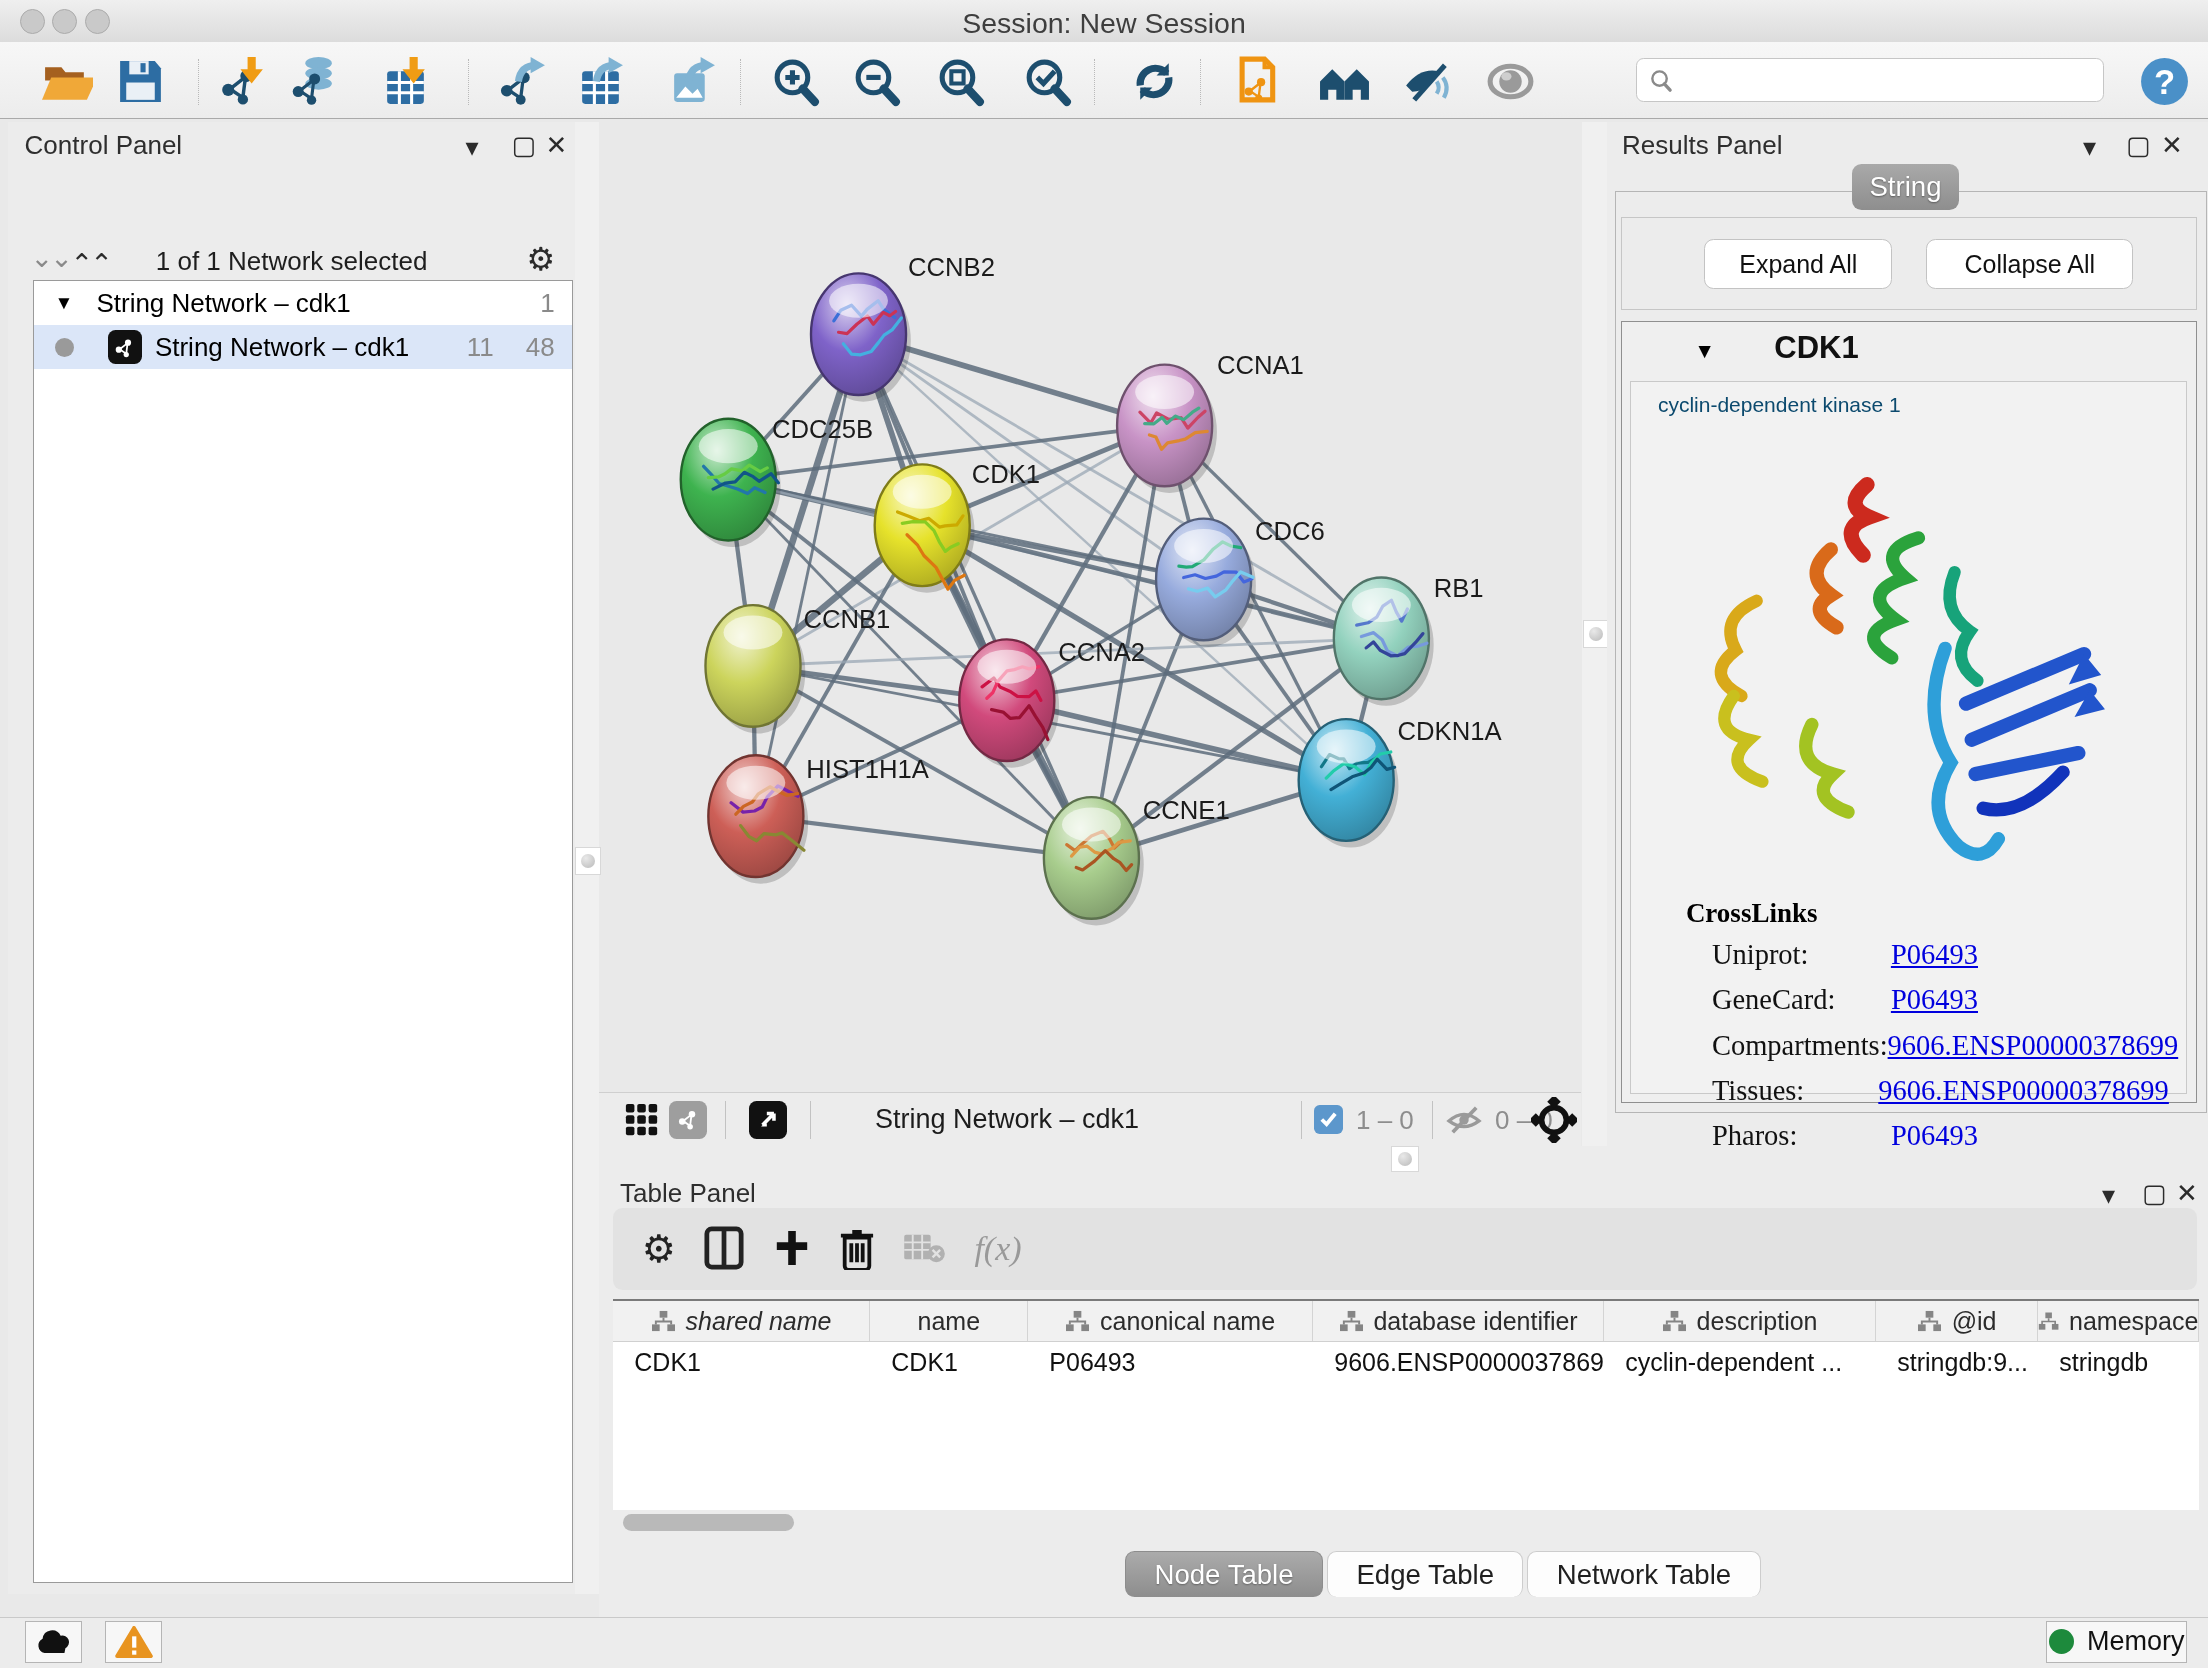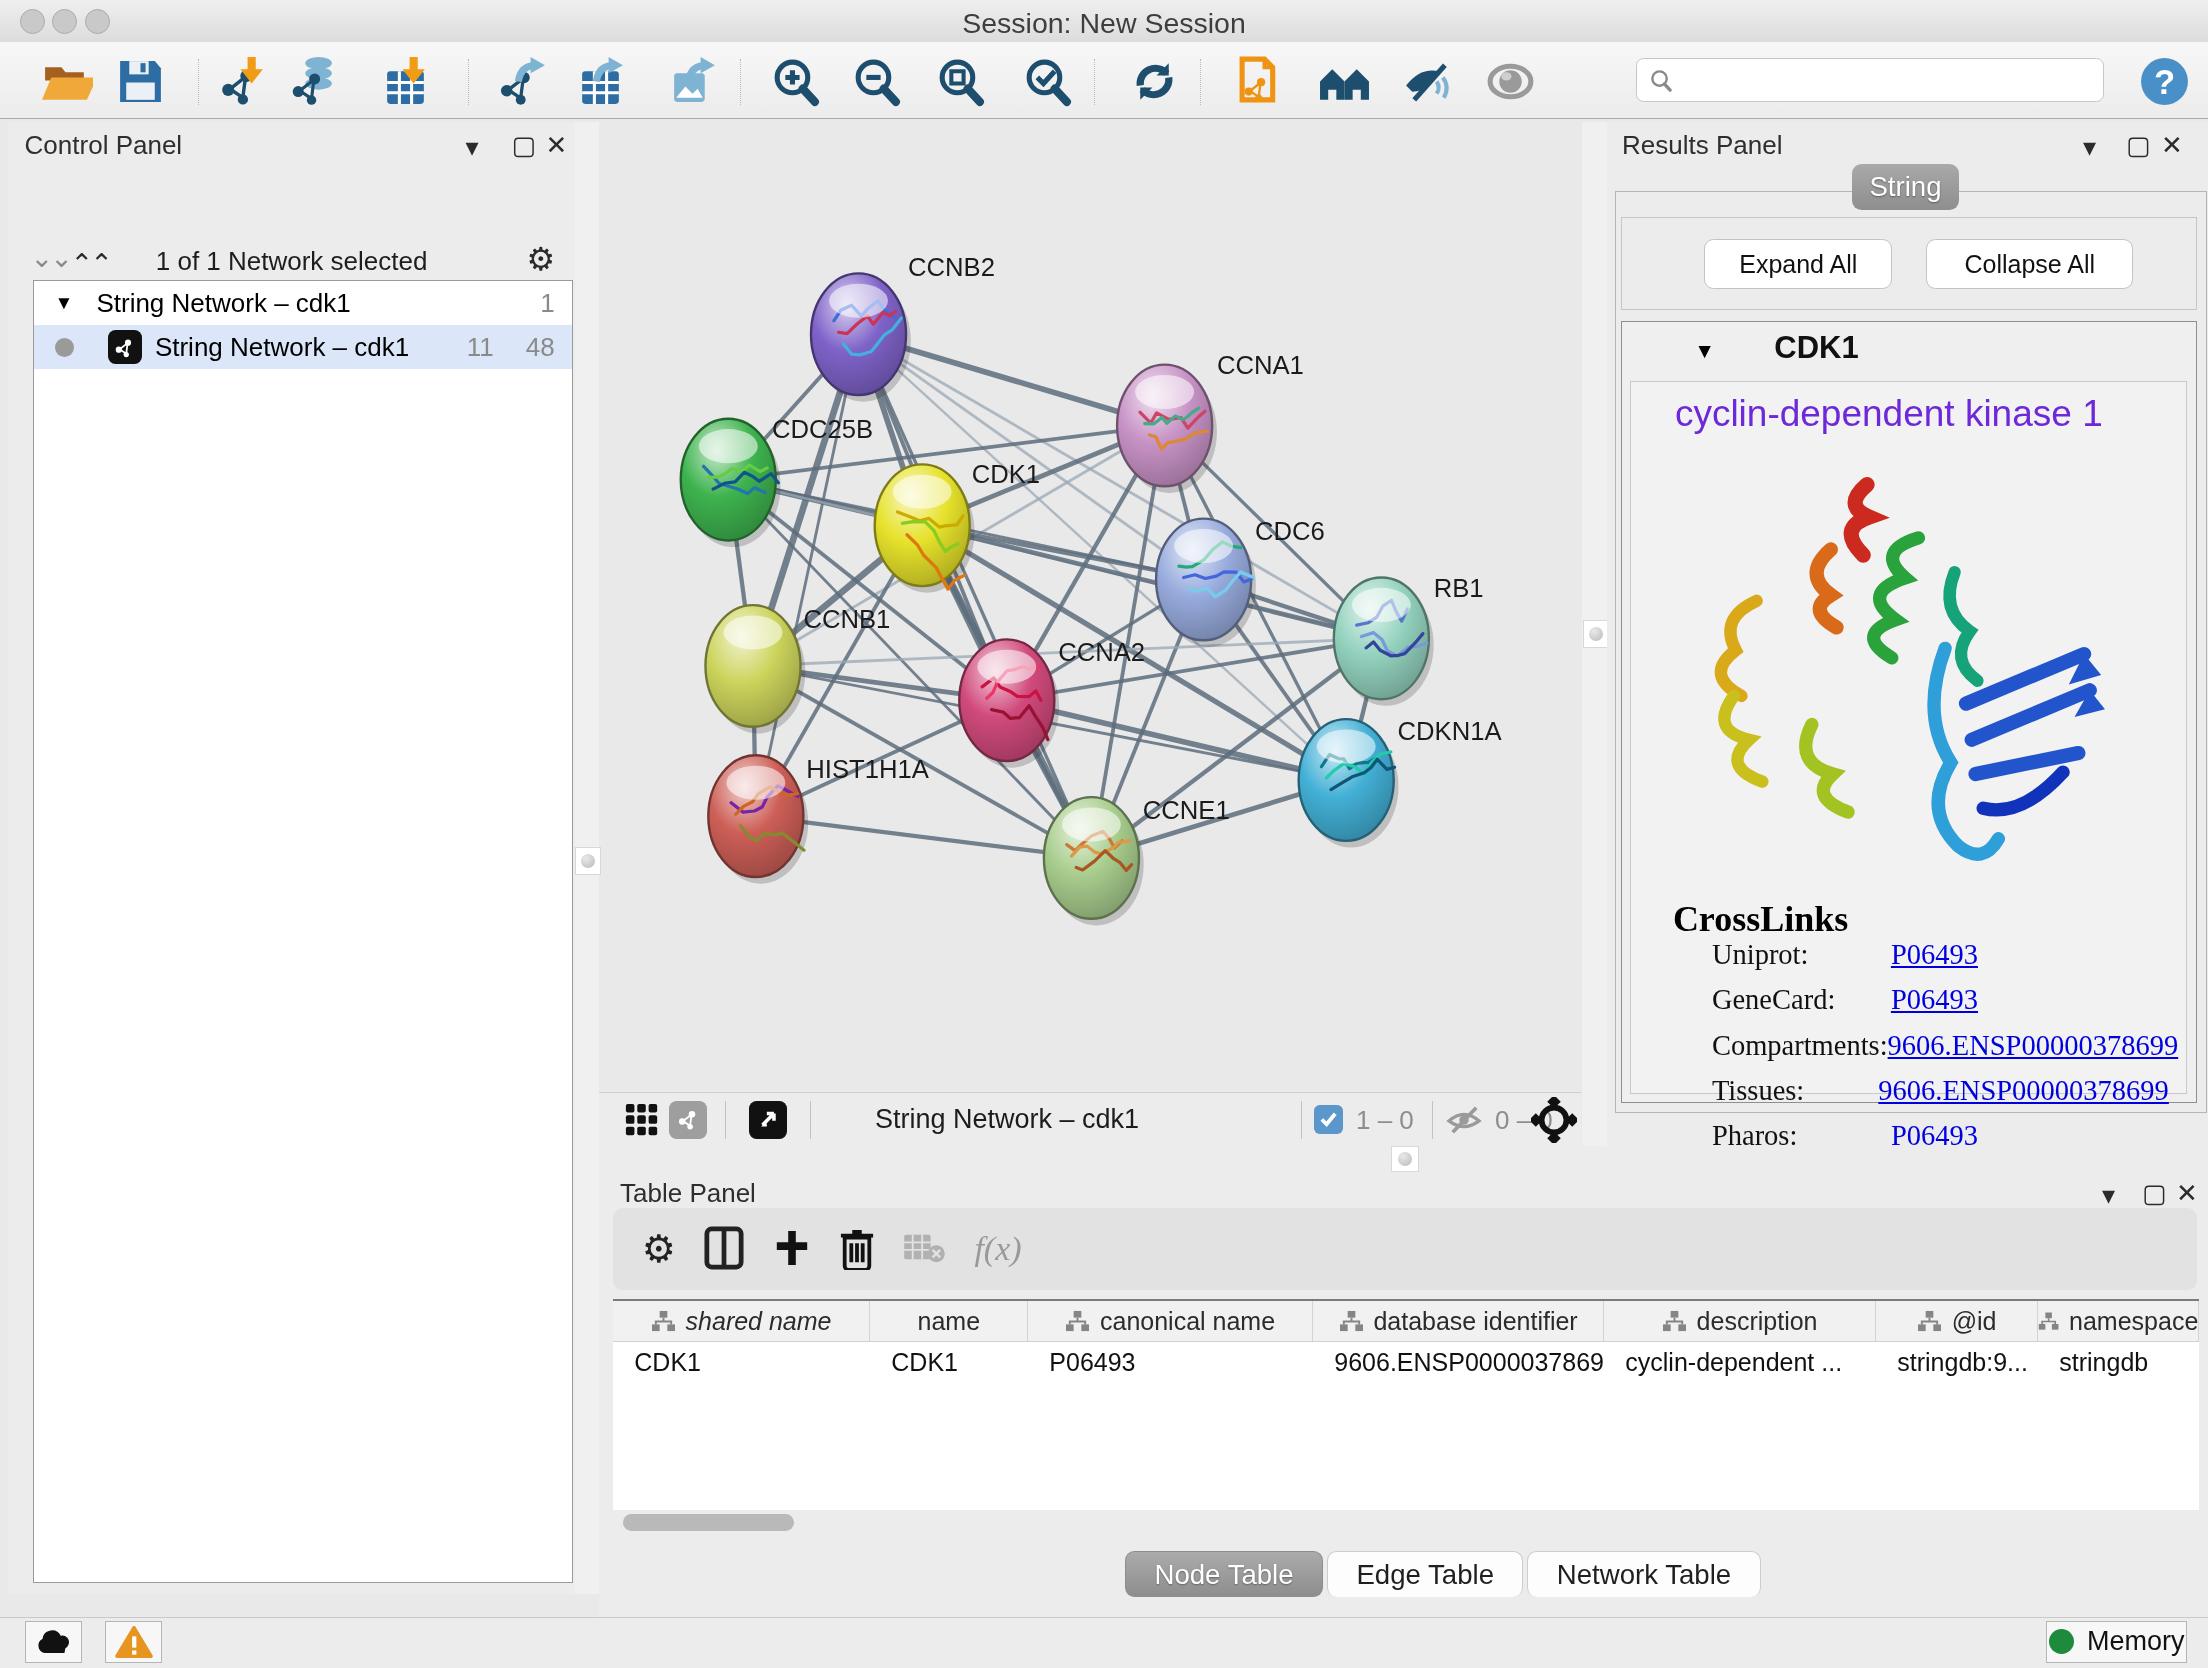--- a/index.html
+++ b/index.html
@@ -584,37 +584,37 @@
     <span class="winctl abs" style="left:554px;top:7.6px;font-weight:bold">✕</span>
     <div id="rp-outer" class="abs">
       <div id="rp-btnbox" class="abs">
         <div class="btn abs" style="left:82px;top:21px;width:186px;height:48px">Expand All</div>
         <div class="btn abs" style="left:304px;top:21px;width:205px;height:48px">Collapse All</div>
       </div>
       <div id="rp-inner" class="abs">
         <span class="abs" style="left:72px;top:17px;font-size:21px">▼</span>
         <span class="abs" style="left:152px;top:7.6px;font-size:31px;font-weight:bold;color:#111">CDK1</span>
         <div id="gene-desc-box" class="abs">
-          <span class="abs" style="left:44px;top:11.4px;font-size:37px;color:#6d28d9">cyclin-dependent kinase 1</span>
+          <span class="abs" style="left:27px;top:11.4px;font-size:21px;color:#0c4a6e">cyclin-dependent kinase 1</span>
           <svg class="abs" style="left:38px;top:76px" width="457" height="533" viewBox="0 0 480 560">
             <g fill="none" stroke-linecap="round">
               <path d="M208 28 q-26 22 2 34 q-34 12 -6 40" stroke="#cc2a1e" stroke-width="16"></path>
               <path d="M170 96 q-30 26 0 48 q-26 16 6 34" stroke="#d96a1a" stroke-width="15"></path>
               <path d="M92 150 q-40 18 -22 52 q-34 26 6 48" stroke="#d9a91a" stroke-width="13"></path>
               <path d="M68 250 q-26 36 16 46 q-30 28 14 44" stroke="#c9c01e" stroke-width="13"></path>
               <path d="M150 280 q-20 40 22 52 q-26 24 16 40" stroke="#a3c322" stroke-width="14"></path>
               <path d="M262 84 q-46 14 -14 42 q-48 16 -10 44 q-44 16 -4 40" stroke="#2ba33c" stroke-width="14"></path>
               <path d="M300 120 q-16 40 16 62 q-22 30 8 52" stroke="#17a37a" stroke-width="13"></path>
               <path d="M290 200 q-26 70 6 120 q-30 50 8 88 q26 20 42 -8" stroke="#2e9fd9" stroke-width="14"></path>
               <path d="M312 258 L436 206 M318 296 L442 244 M322 332 L430 310" stroke="#2255cc" stroke-width="15"></path>
               <path d="M436 206 l18 22 -34 10z M442 244 l16 20 -32 8z" stroke="none" fill="#2255cc"></path>
               <path d="M330 368 q40 10 84 -38" stroke="#1133bb" stroke-width="14"></path>
             </g>
           </svg>
-          <span class="serif abs" style="left:42px;top:516px;font-size:36px;font-weight:bold">CrossLinks</span>
+          <span class="serif abs" style="left:55px;top:516px;font-size:27px;font-weight:bold">CrossLinks</span>
           <div id="crosslinks" class="abs" style="left:81px;top:557px;width:457px">
               <div style="display: flex; margin-bottom: 13.3px;">
                 <span class="serif xl-label" style="width: 179px;">Uniprot:</span>
                 <span class="serif xl-link">P06493</span>
               </div>
               <div style="display: flex; margin-bottom: 13.3px;">
                 <span class="serif xl-label" style="width: 179px;">GeneCard:</span>
                 <span class="serif xl-link">P06493</span>
               </div>
               <div style="display: flex; margin-bottom: 13.3px;">

